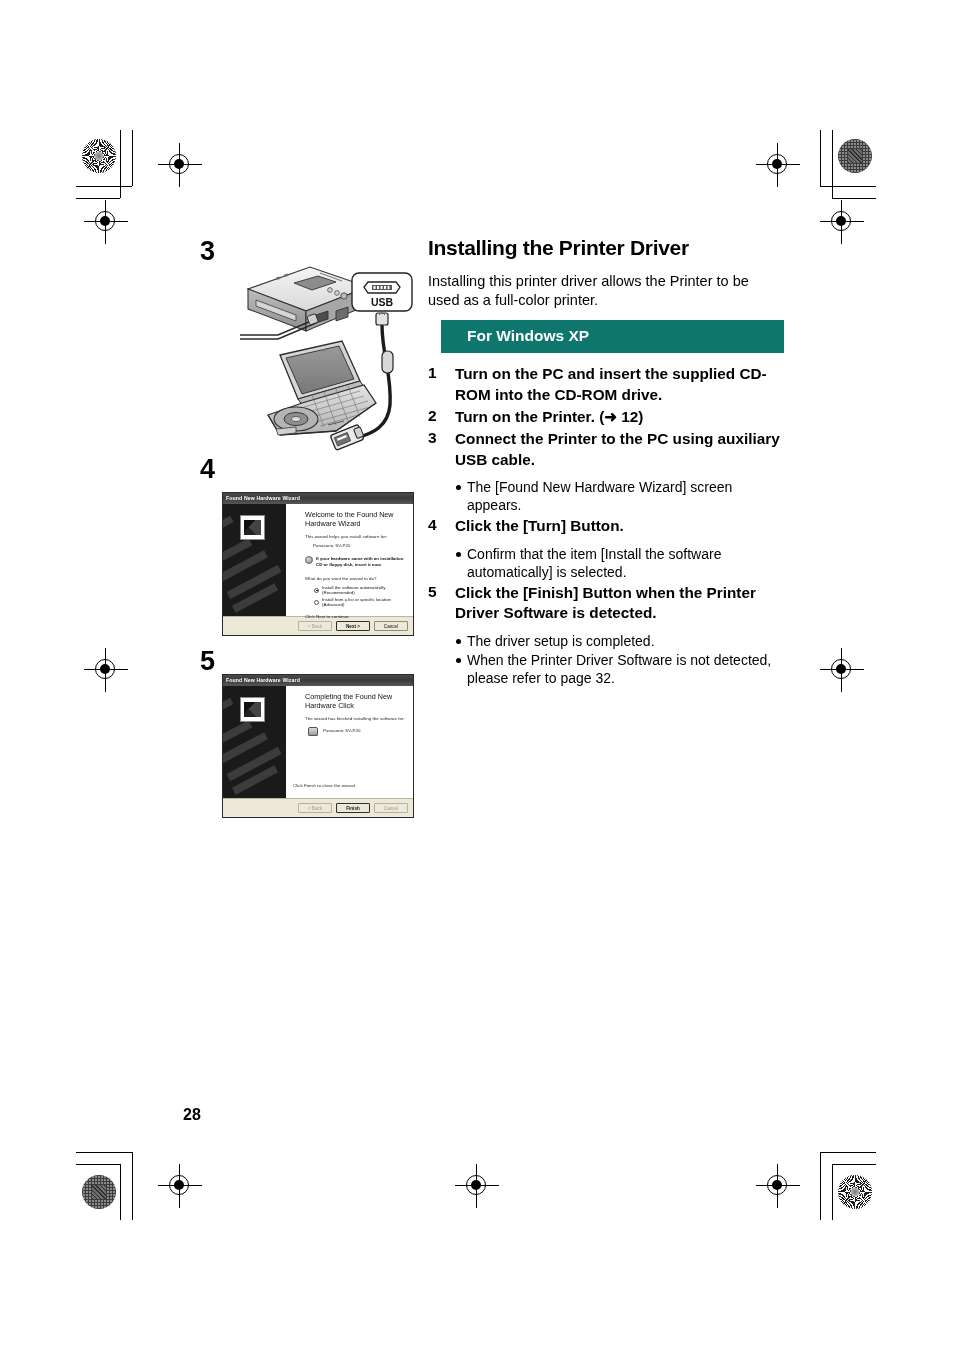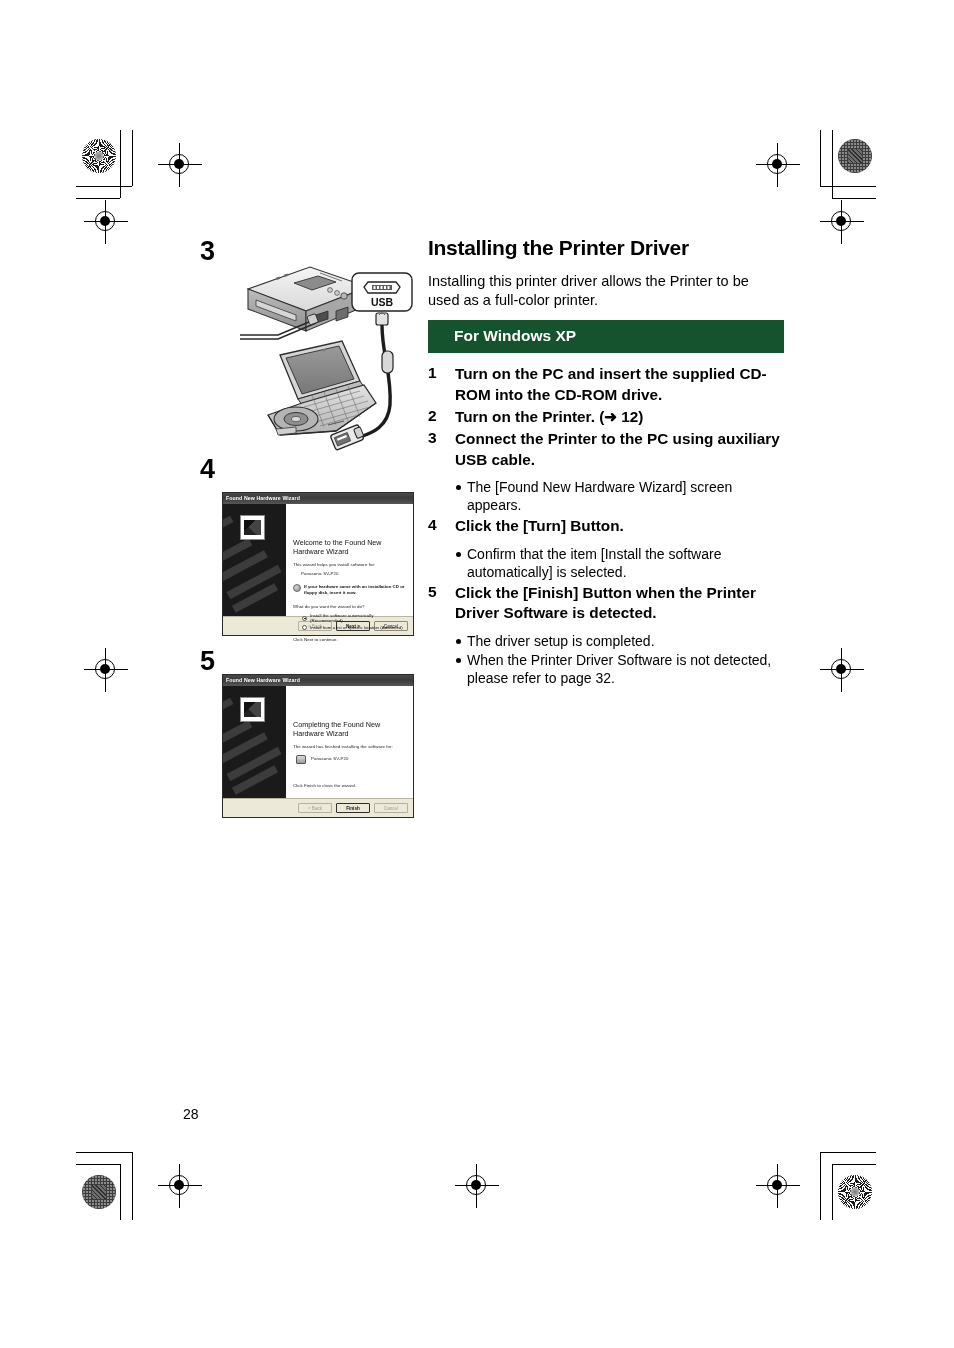--- a/index.html
+++ b/index.html
@@ -85,27 +85,28 @@
     font-size: 21px;
     font-weight: bold;
     letter-spacing: -0.3px;
   }
   p.intro {
     margin: 12px 0 10px 0;
     font-size: 14.5px;
     line-height: 1.32;
   }
   .os-banner {
-    background: #14532d;
+    background: #0f766e;
     color: #fff;
     font-size: 15.5px;
     font-weight: bold;
     padding: 7px 0 8px 26px;
     letter-spacing: 0px;
     margin-bottom: 11px;
+    margin-left: 13px;
   }
   ol.steps { margin: 0; padding: 0; list-style: none; }
   ol.steps > li {
     position: relative;
     padding-left: 27px;
     margin-bottom: 2px;
   }
   ol.steps > li .num {
     position: absolute; left: 0; top: 0;
     font-size: 15.5px; font-weight: bold;
@@ -127,21 +128,21 @@
   }
   ul.notes > li::before {
     content: "";
     position: absolute; left: 1px; top: 7px;
     width: 5px; height: 5px; background: #000; border-radius: 50%;
   }
 
   .page-number {
     position: absolute;
     left: 183px; top: 1106px;
-    font-size: 14px; font-weight: normal;
+    font-size: 16px; font-weight: bold;
   }
 
   
   .xp-dialog {
     position: absolute;
     width: 192px;
     background: #ece9d8;
     border: 1px solid #2a2a2a;
     box-sizing: border-box;
     font-family: "Liberation Sans", sans-serif;
@@ -180,24 +181,23 @@
   .xp-sidebar .wizicon::before {
     content: "";
     position: absolute; left: 3px; top: 4px; right: 3px; bottom: 4px;
     background:
       linear-gradient(135deg, #111 0 35%, transparent 35% 100%),
       linear-gradient(45deg, #222 0 40%, transparent 40% 100%),
       #444;
   }
   .xp-main {
     flex: 1;
-    padding: 7px 6px 4px 7px;
+    padding: 7px 6px 4px 19px;
     position: relative;
     box-sizing: border-box;
-    margin-top: 28px;
   }
   .xp-head {
     font-size: 7.2px;
     color: #111;
     line-height: 1.22;
     margin-bottom: 5px;
   }
   .xp-line {
     font-size: 4.4px;
     color: #222;
@@ -508,21 +508,21 @@
   <div class="xp-body">
     <div class="xp-sidebar">
       <div class="wm" style="left:-14px; top:44px; width:44px; height:8px; transform:rotate(-28deg);"></div>
       <div class="wm" style="left:-6px; top:58px; width:52px; height:8px; transform:rotate(-28deg);"></div>
       <div class="wm" style="left:2px; top:74px; width:58px; height:8px; transform:rotate(-28deg);"></div>
       <div class="wm" style="left:8px; top:90px; width:48px; height:8px; transform:rotate(-28deg);"></div>
       <div class="wm" style="left:-10px; top:16px; width:20px; height:7px; transform:rotate(-28deg);"></div>
       <div class="wizicon"></div>
     </div>
     <div class="xp-main">
-      <div class="xp-head">Completing the Found New Hardware Wizard</div>
+      <div class="xp-head">Completing the Found New Hardware Click</div>
       <p class="xp-line">The wizard has finished installing the software for:</p>
       <div class="xp-printer-row">
         <span class="pico"></span>
         <span class="xp-line" style="margin:0;">Panasonic SV-P20</span>
       </div>
       <p class="xp-line" style="position:absolute; left:7px; bottom:5px;">Click Finish to close the wizard.</p>
     </div>
   </div>
   <div class="xp-footer">
     <div class="xp-btn disabled">&lt; Back</div>

